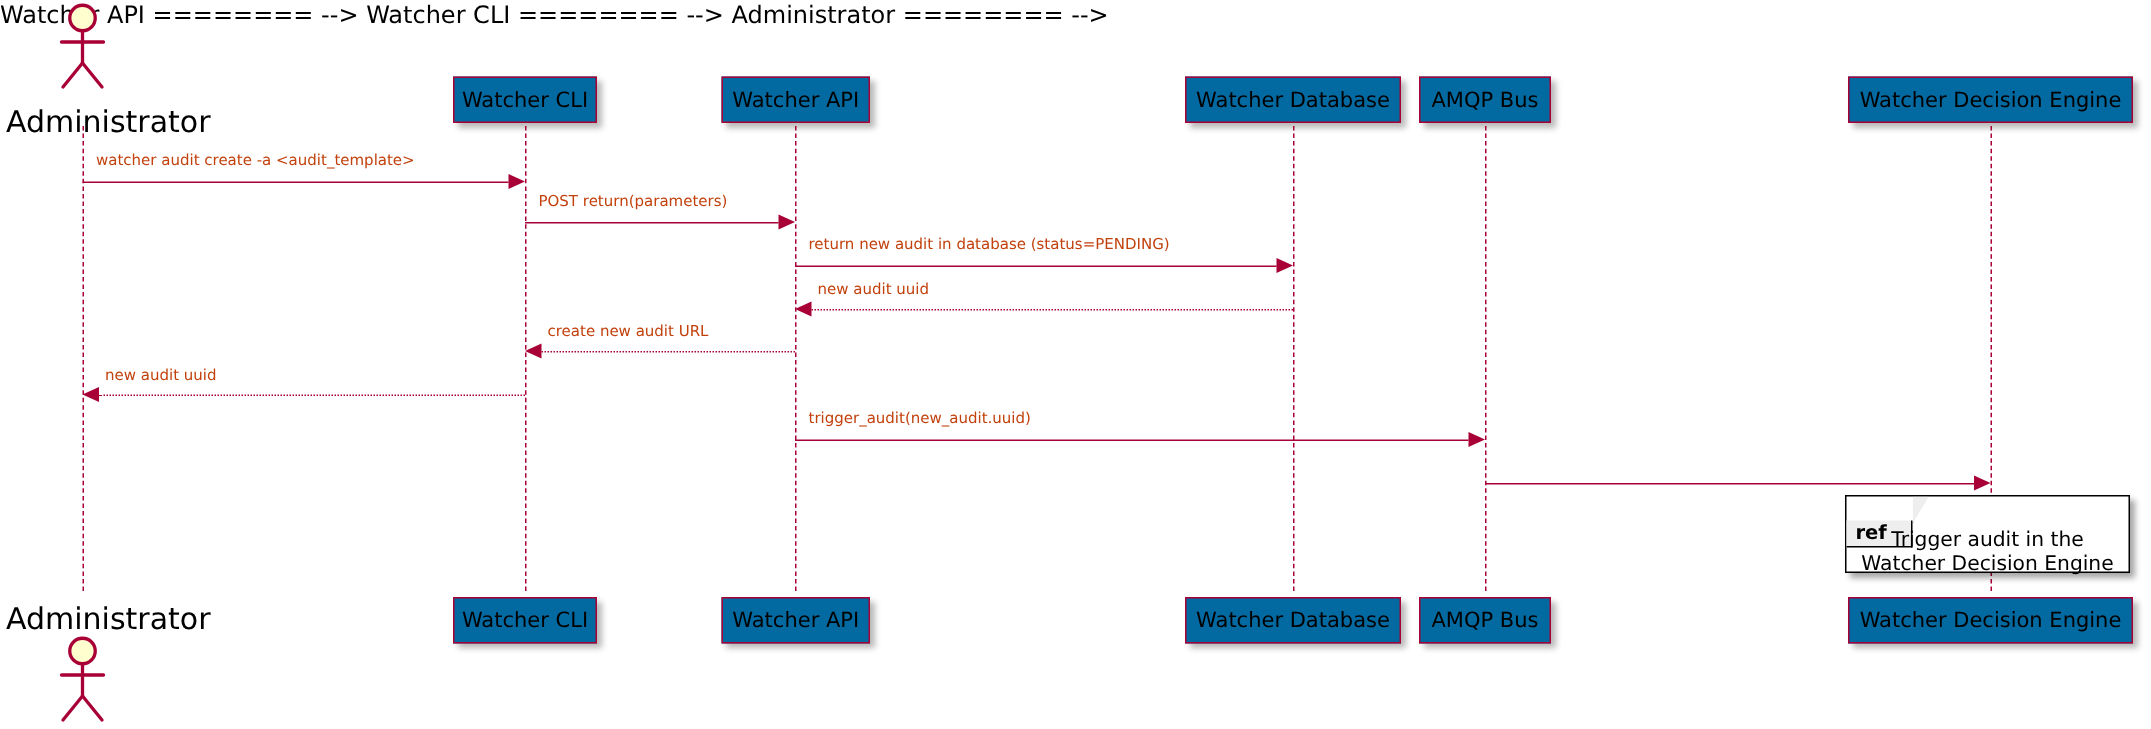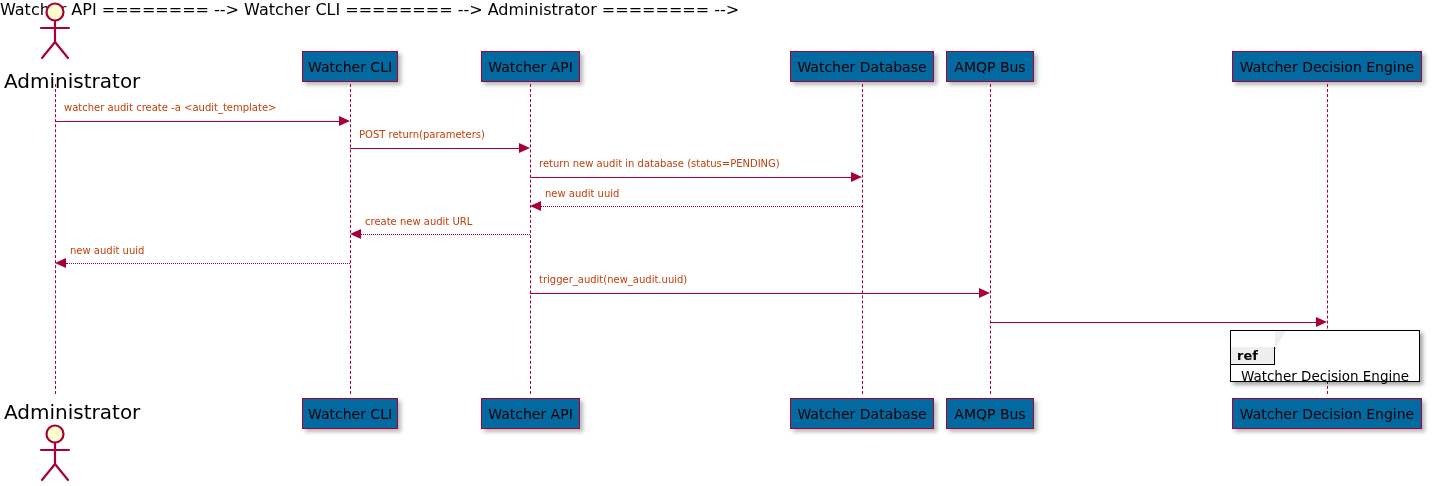--- a/index.html
+++ b/index.html
@@ -210,20 +210,21 @@
   
   <div class="msg-line" style="left:990px; top:322px; width:326px;"></div>
   <div class="arrowhead right" style="left:1316px; top:317px;"></div>
 
   
   <div class="ref-box" style="left:1230px; top:330px; width:190px; height:52px;">
     <div class="ref-tab" style="width:44px;">
       <span>ref</span>
     </div>
     <div class="ref-tab-notch" style="left:44px;"></div>
+    <div class="ref-text" style="left:0; top:21px; width:188px;">Trigger audit in the</div>
     <div class="ref-text" style="left:0; top:37px; width:188px;">Watcher Decision Engine</div>
   </div>
 
   
   <div class="participant" style="left:302px; top:398px; width:96px; height:31px;">
     <span>Watcher CLI</span>
   </div>
   <div class="participant" style="left:481px; top:398px; width:99px; height:31px;">
     <span>Watcher API</span>
   </div>

